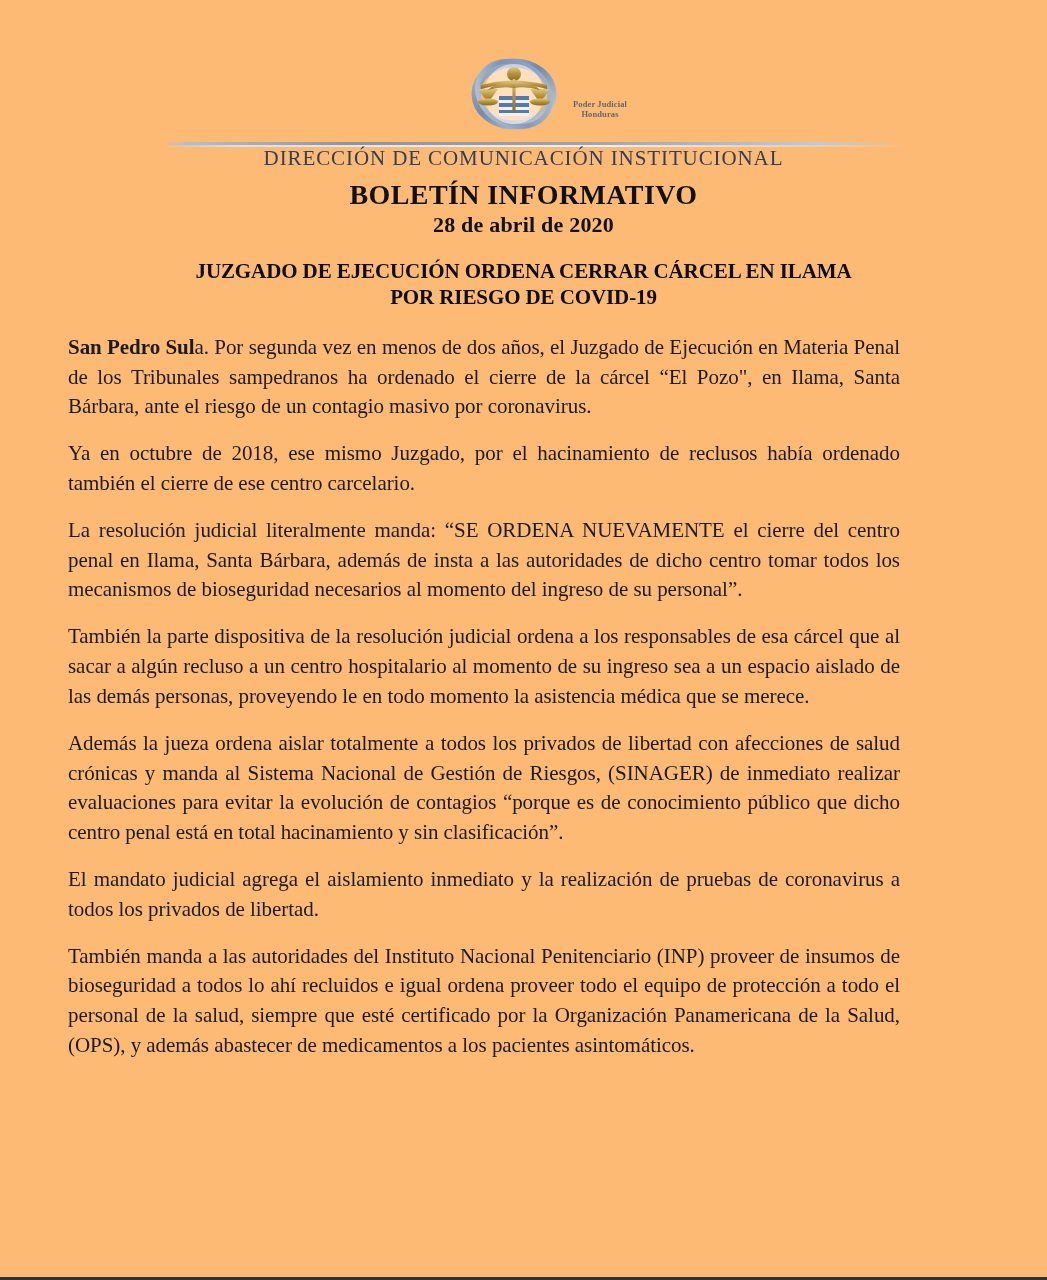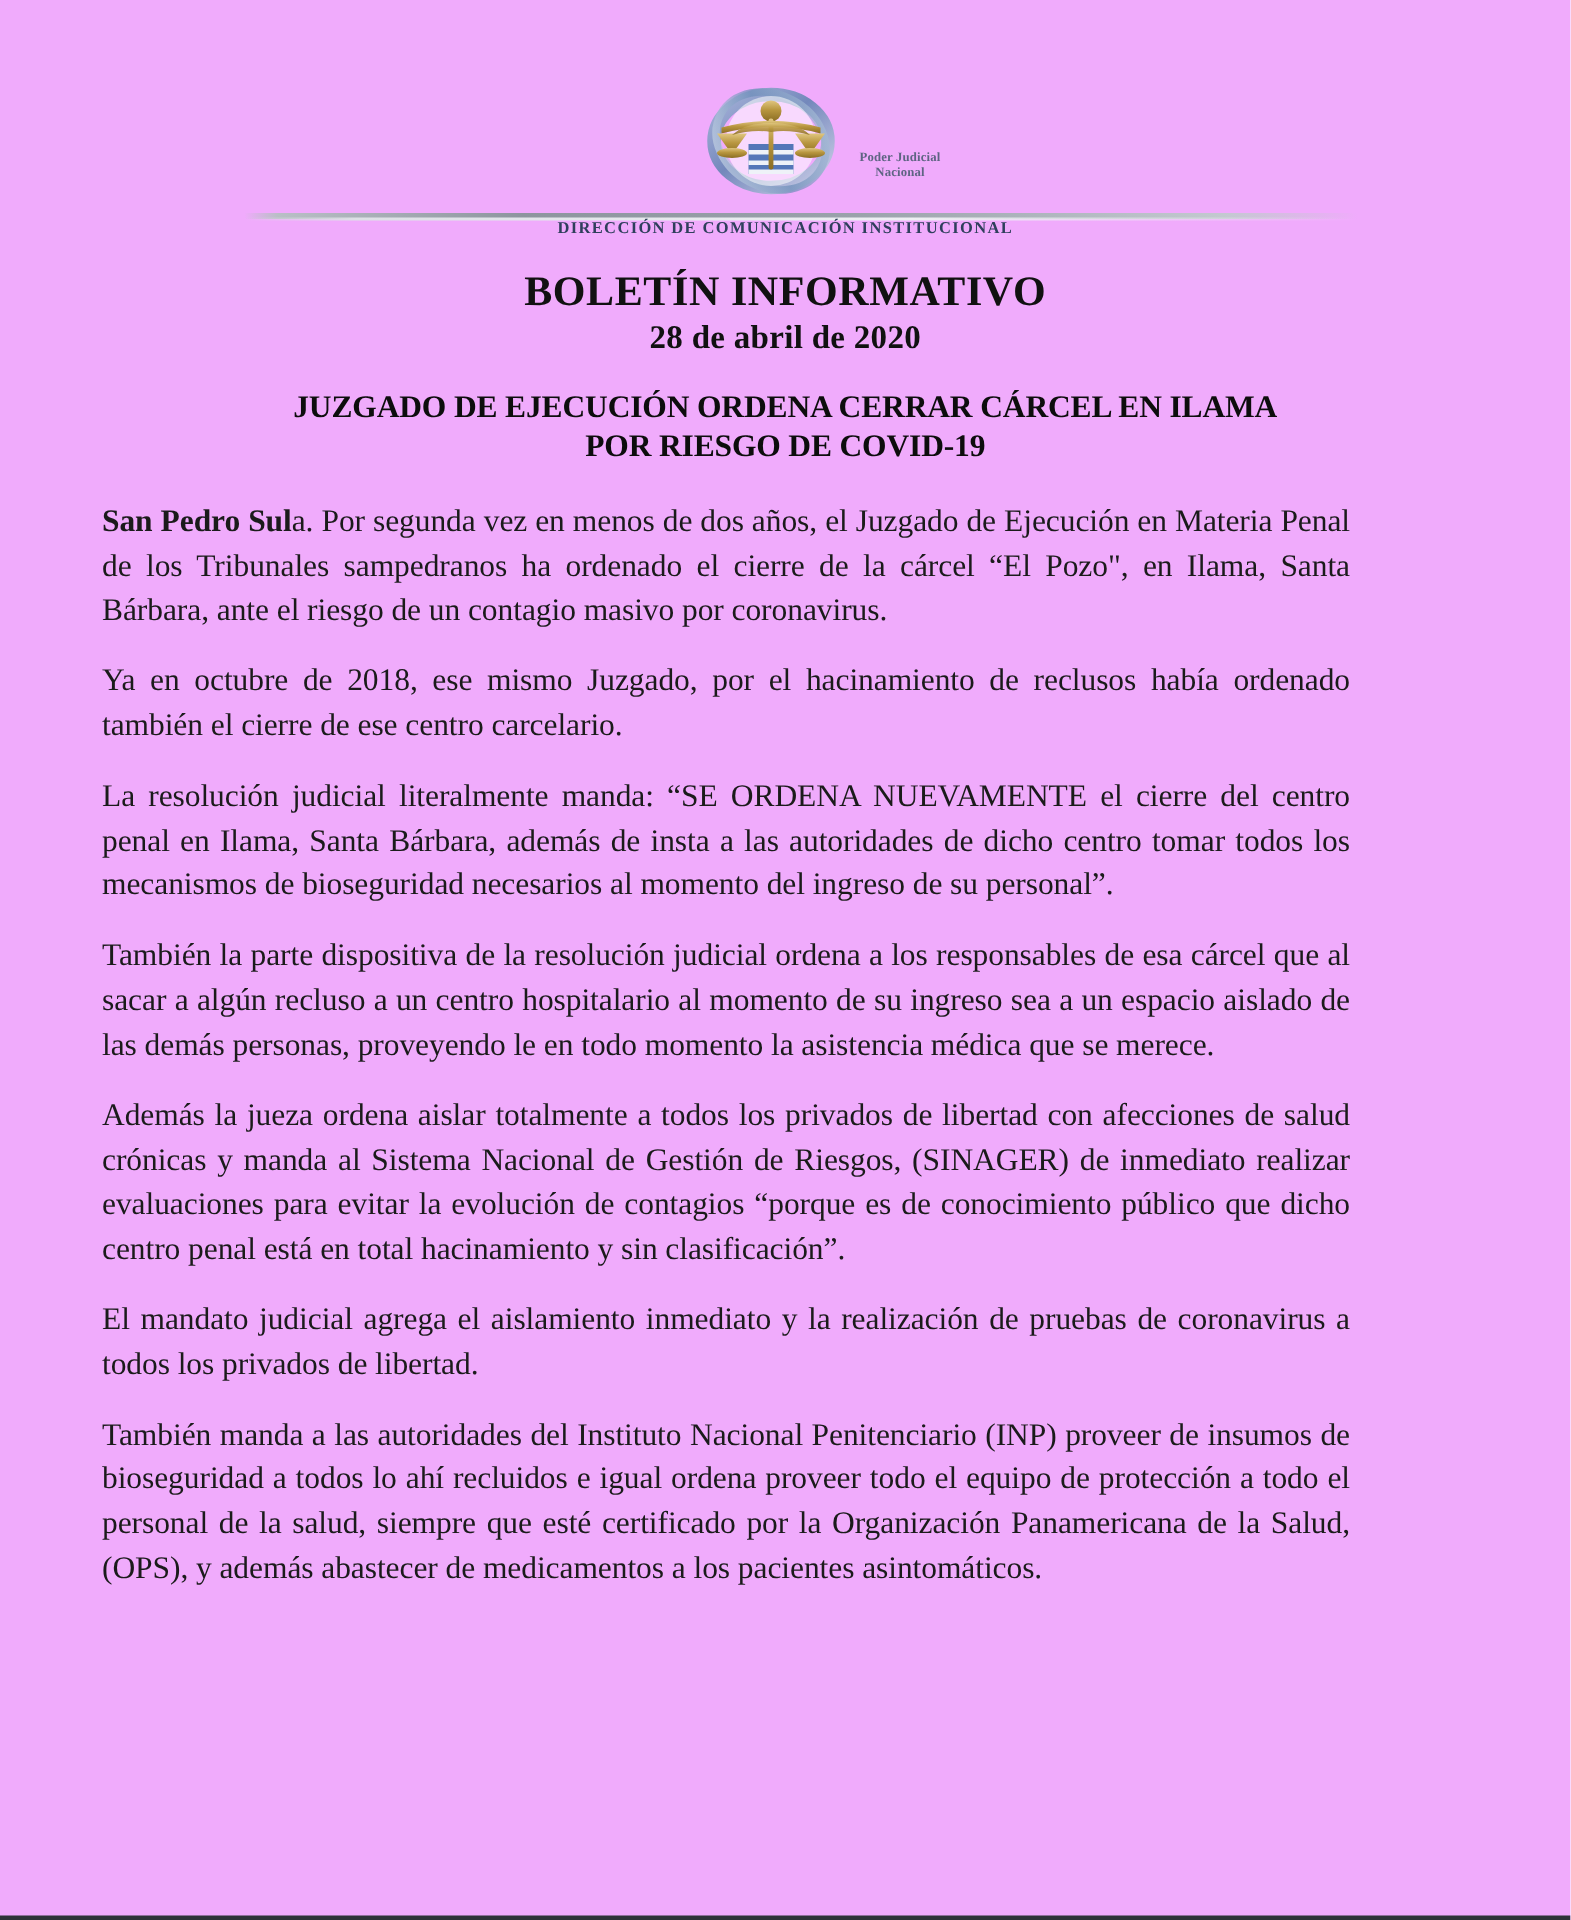--- a/index.html
+++ b/index.html
@@ -7,21 +7,21 @@
     padding: 0;
     background: #ffffff;
   }
   body {
     font-family: "Liberation Serif", "DejaVu Serif", serif;
   }
   .page {
     position: relative;
     width: 1047px;
     height: 1280px;
-    background: #f0abfc;
+    background: #fdba74;
     overflow: hidden;
     box-sizing: border-box;
     border-bottom: 3px solid #2e3338;
   }
 
   
   .letterhead {
     position: relative;
     height: 172px;
   }
@@ -83,22 +83,22 @@
                  rgba(255,255,255,0) 100%);
   }
 
   .dept-line {
     position: absolute;
     left: 0;
     top: 146px;
     width: 100%;
     text-align: center;
     color: #2f3f5c;
-    font-size: 11px;
-    font-weight: bold;
+    font-size: 21px;
+    font-weight: normal;
     letter-spacing: 0.9px;
     font-family: "Liberation Serif", serif;
   }
 
   
   .titles {
     margin-top: 6px;
     text-align: center;
     color: #111111;
   }
@@ -182,21 +182,21 @@
         <path d="M10 37 L30 37 L20 51 Z" fill="url(#gold)"></path>
         <path d="M62 37 L82 37 L72 51 Z" fill="url(#gold)"></path>
         <ellipse cx="20" cy="50" rx="10" ry="3.4" fill="url(#gold)"></ellipse>
         <ellipse cx="72" cy="50" rx="10" ry="3.4" fill="url(#gold)"></ellipse>
 
         <path d="M46 30 Q28 30 20 38 Q34 34 46 36 Z" fill="url(#gold)" opacity="0.9"></path>
         <path d="M46 30 Q64 30 72 38 Q58 34 46 36 Z" fill="url(#gold)" opacity="0.9"></path>
       </svg>
       <div class="logo-text">
         <span>Poder Judicial</span>
-        <span class="l2">Nacional</span>
+        <span class="l2">Honduras</span>
       </div>
     </div>
 
     <div class="rule"></div>
 
     <div class="dept-line">DIRECCIÓN DE COMUNICACIÓN INSTITUCIONAL</div>
   </div>
 
   <div class="titles">
     <div class="bulletin-title">BOLETÍN INFORMATIVO</div>

